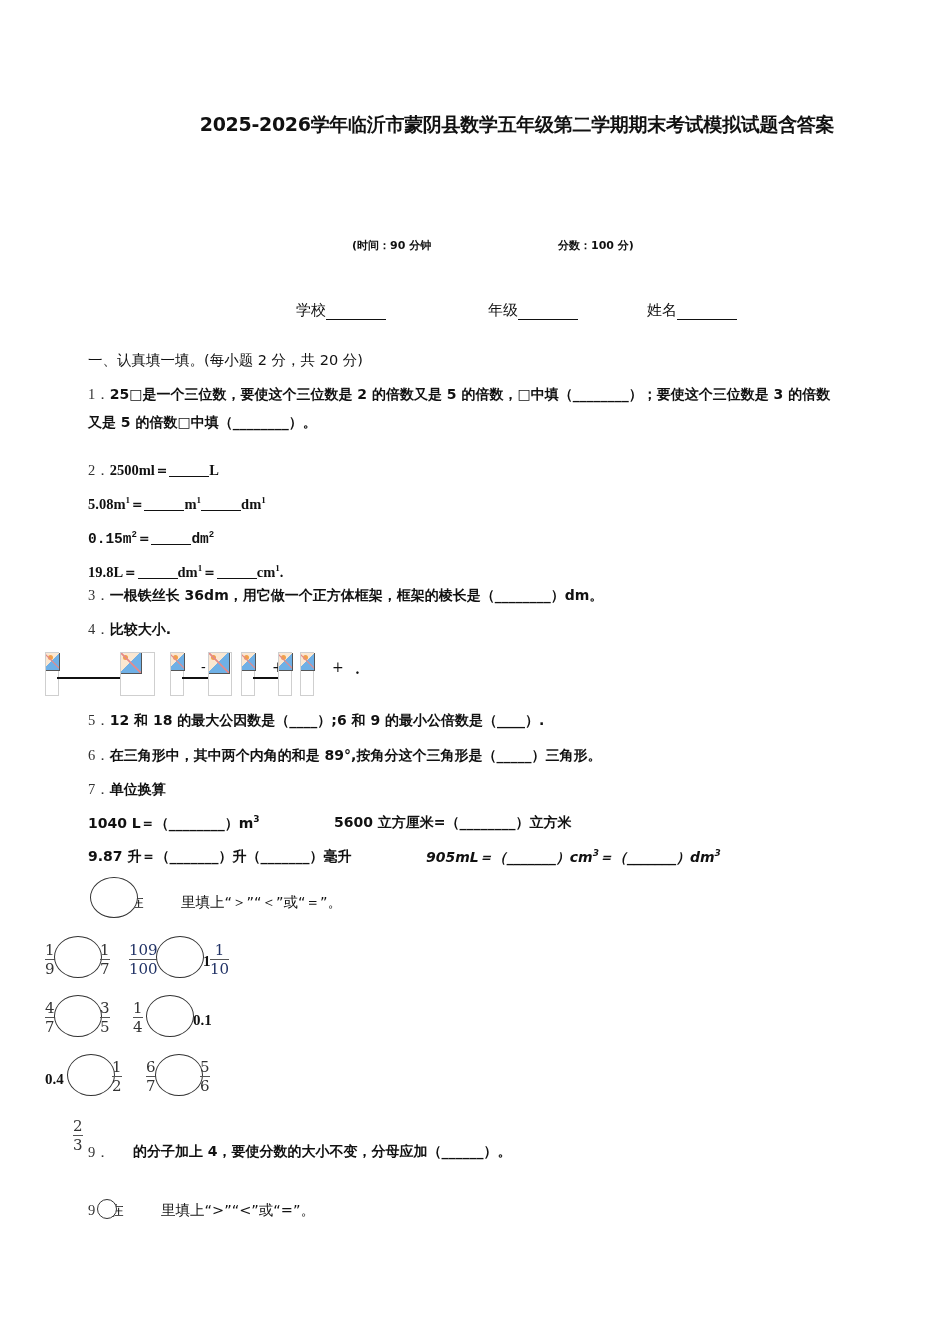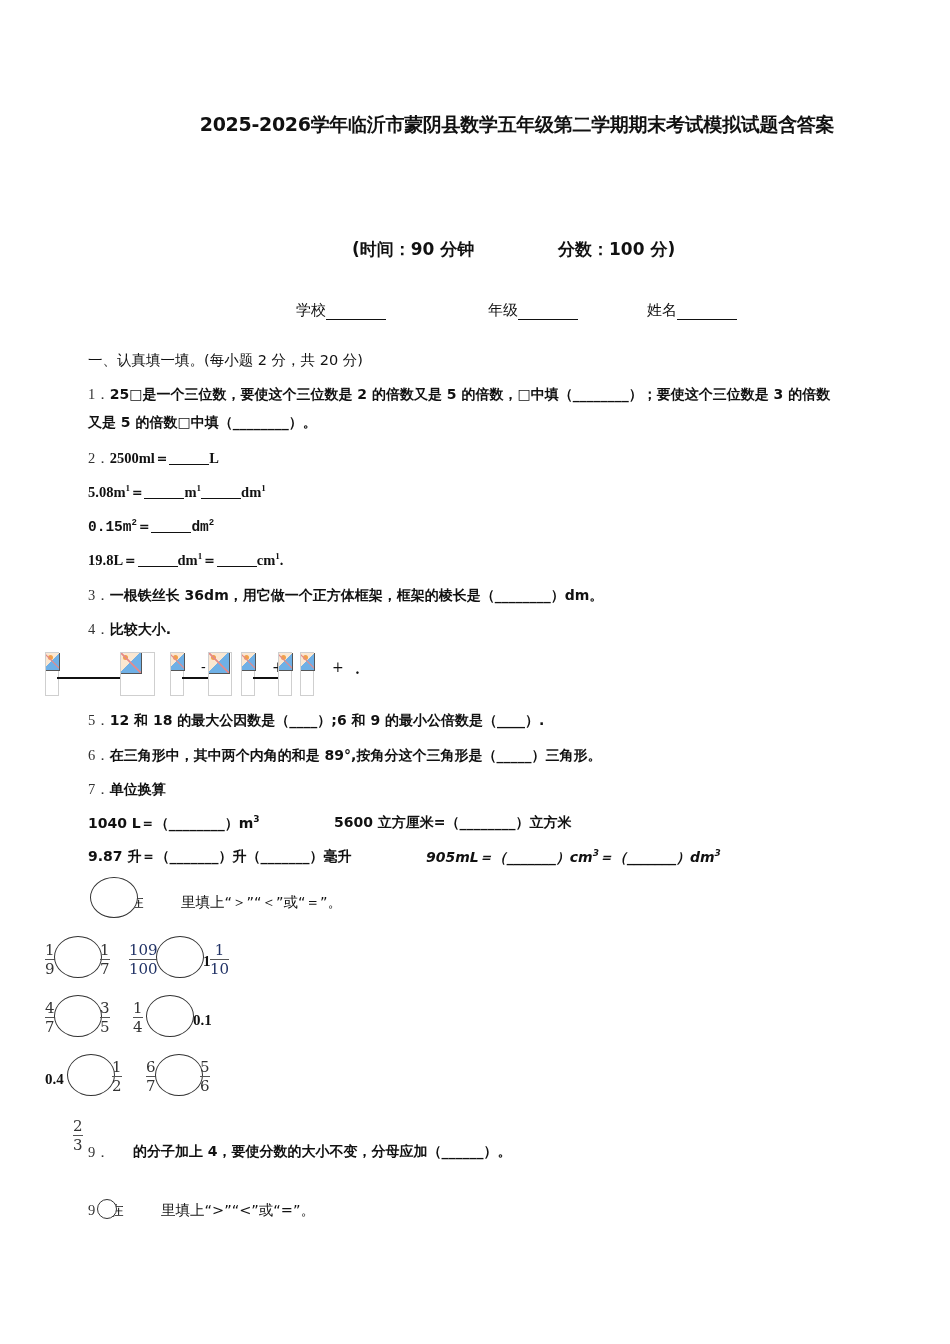--- a/index.html
+++ b/index.html
@@ -9,26 +9,26 @@
     color: #111;
   }
   .abs { position: absolute; white-space: nowrap; padding-left: 42px; }
   .title {
     left: 0; width: 950px; top: 112px; text-align: center;
     font-family: "DejaVu Sans", "Liberation Sans", sans-serif;
     font-weight: bold; font-size: 19px; letter-spacing: -0.3px;
   }
   .subtitle {
     top: 238px; font-family: "DejaVu Sans", "Liberation Sans", sans-serif;
-    font-weight: bold; font-size: 17px;
+    font-weight: bold; font-size: 11px;
   }
   .field { top: 301px; font-size: 15px; font-family: "DejaVu Sans", "Liberation Sans", sans-serif; }
   .field .blank { display: inline-block; border-bottom: 1px solid #111; height: 15px; vertical-align: bottom; }
   .line { left: 46px; font-size: 14.5px; }
-  .b { font-weight: bold; font-family: "Liberation Serif", serif; }
+  .b { font-weight: bold; font-family: "Liberation Serif", serif; margin-top: 12px; }
   .num { color: #333; font-family: "Liberation Serif", serif; font-weight: normal; }
   .cn { font-family: "DejaVu Sans", sans-serif; font-weight: bold; font-size: 14px; }
   .cnn { font-family: "DejaVu Sans", sans-serif; font-weight: normal; font-size: 14px; }
   sup { font-size: 9px; vertical-align: 6px; }
   .ul { display: inline-block; border-bottom: 1.5px solid #111; vertical-align: -2px; }
   .ph { position: absolute; border: 1px solid #cfcfcf; background: #fff; }
   .ph .img {
     position: absolute; left: 0; top: 0; width: 13px; height: 17px;
     background: linear-gradient(135deg, #fbe7d1 0%, #fbe7d1 45%, #6fb0e6 46%, #6fb0e6 100%);
     border-right: 1px solid #555; border-bottom: 1px solid #555;

